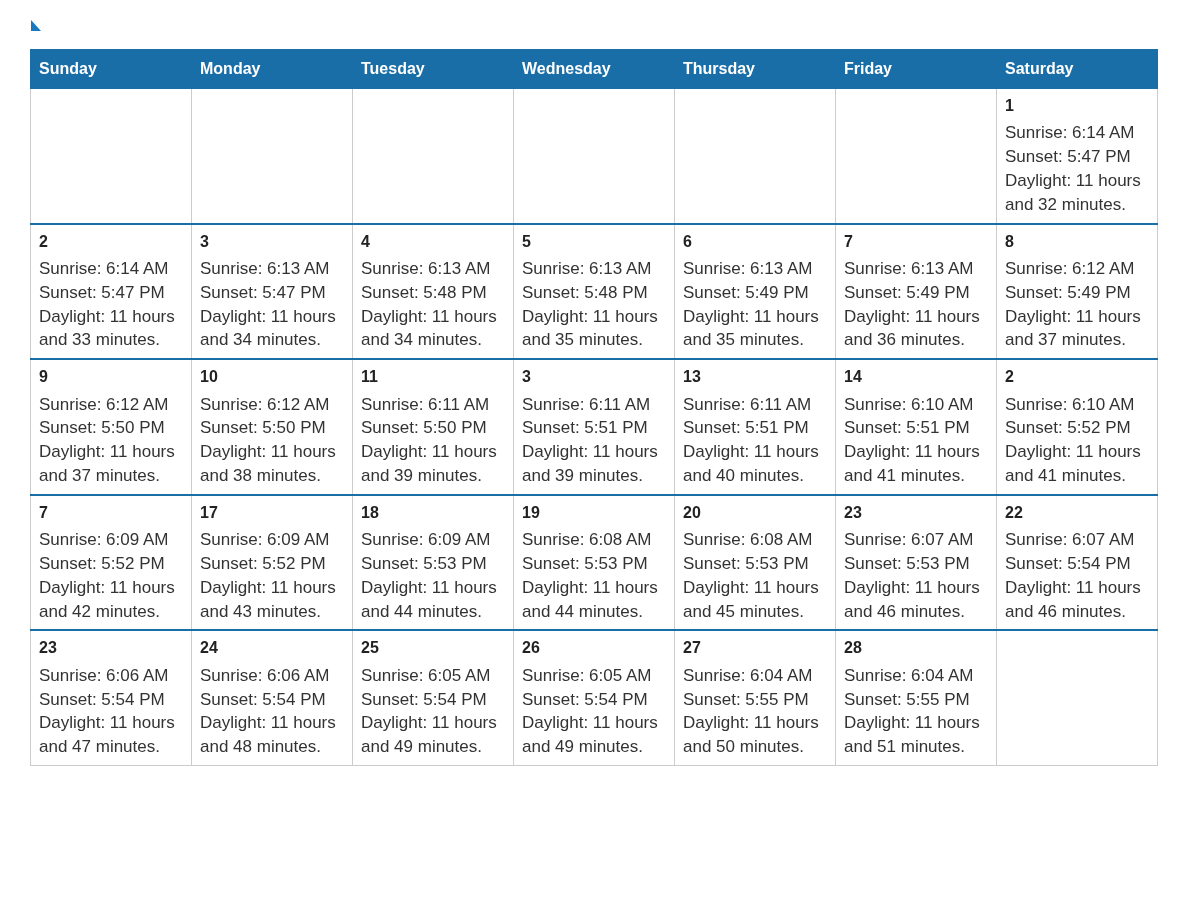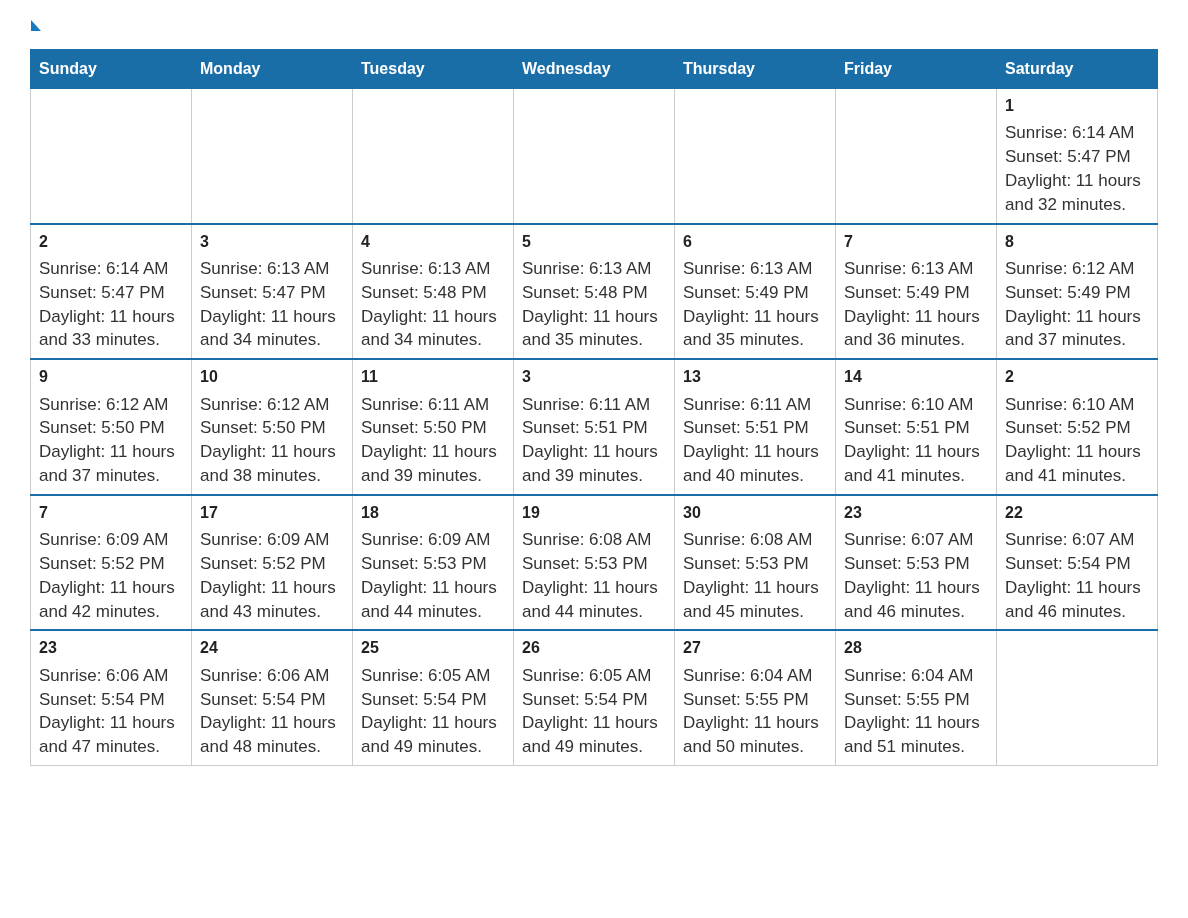--- a/index.html
+++ b/index.html
@@ -225,21 +225,21 @@
         </td>
         <td>
           <span class="day-number">18</span>
           <div class="day-info">Sunrise: 6:09 AM<br>Sunset: 5:53 PM<br>Daylight: 11 hours and 44 minutes.</div>
         </td>
         <td>
           <span class="day-number">19</span>
           <div class="day-info">Sunrise: 6:08 AM<br>Sunset: 5:53 PM<br>Daylight: 11 hours and 44 minutes.</div>
         </td>
         <td>
-          <span class="day-number">30</span>
+          <span class="day-number">20</span>
           <div class="day-info">Sunrise: 6:08 AM<br>Sunset: 5:53 PM<br>Daylight: 11 hours and 45 minutes.</div>
         </td>
         <td>
           <span class="day-number">23</span>
           <div class="day-info">Sunrise: 6:07 AM<br>Sunset: 5:53 PM<br>Daylight: 11 hours and 46 minutes.</div>
         </td>
         <td>
           <span class="day-number">22</span>
           <div class="day-info">Sunrise: 6:07 AM<br>Sunset: 5:54 PM<br>Daylight: 11 hours and 46 minutes.</div>
         </td>

